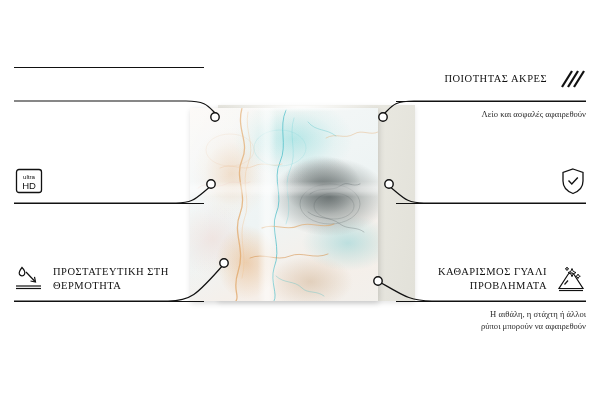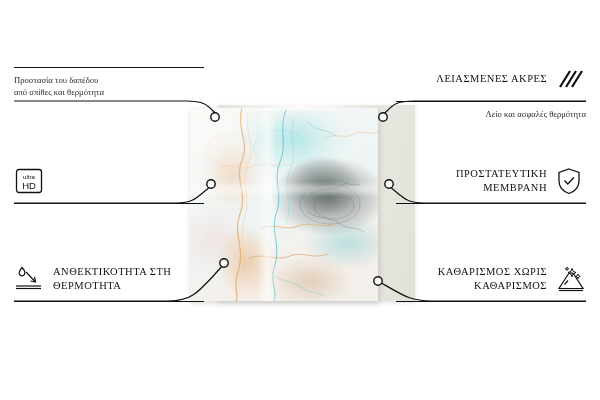--- a/index.html
+++ b/index.html
@@ -114,21 +114,21 @@
     line-height: 1.32;
     font-weight: 400;
     color: #111;
   }
   .feat-icon {
     flex: 0 0 auto;
     width: 30px;
     height: 30px;
     display: flex;
     align-items: center;
-    justify-content: flex-start;
+    justify-content: flex-end;
   }
   .feat-rule {
     height: 1px;
     background: #111;
     margin: 5px 0 6px 0;
   }
   .feat-desc {
     font-size: 8.6px;
     line-height: 1.45;
     color: #2b2b2b;
@@ -199,21 +199,20 @@
     <circle cx="211" cy="184" r="4.2"></circle>
     <circle cx="224" cy="263" r="4.2"></circle>
     <circle cx="383" cy="117" r="4.2"></circle>
     <circle cx="389" cy="184" r="4.2"></circle>
     <circle cx="378" cy="281" r="4.2"></circle>
   </g>
 </svg>
 
 <div class="feature left" id="feature-heat-glass">
   <div class="feat-rule"></div>
-  <div class="feat-desc">Προστασία του δαπέδου<br>από σπίθες και θερμότητα</div>
 </div>
 
 <div class="feature left" id="feature-hd-print">
   <div class="feat-head">
     <span class="feat-icon">
       <svg width="30" height="26" viewBox="0 0 30 26">
         <rect x="2.5" y="1.5" width="25" height="23" rx="2.5" fill="none" stroke="#111" stroke-width="1.3"></rect>
         <text x="15" y="11" text-anchor="middle" font-family="Liberation Sans, sans-serif" font-size="6.2" fill="#111">ultra</text>
         <text x="15" y="21" text-anchor="middle" font-family="Liberation Sans, sans-serif" font-size="9.5" fill="#111">HD</text>
       </svg>
@@ -226,61 +225,61 @@
   <div class="feat-head">
     <span class="feat-icon">
       <svg width="30" height="28" viewBox="0 0 30 28" fill="none" stroke="#111" stroke-width="1.2">
         <path d="M8,2.5 C10.5,5 11.5,7 10.5,9.2 C9.6,11.2 6.6,11.4 5.5,9.4 C4.6,7.8 5.5,5.6 8,2.5 Z"></path>
         <path d="M12,7 L21,16.5"></path>
         <path d="M16.5,16 L21.5,17 L20.5,11.8"></path>
         <path d="M2,21 H27"></path>
         <path d="M2,23.5 H27"></path>
       </svg>
     </span>
-    <span class="feat-title">ΑΝΘΕΚΤΙΚΟΤΗΤΑ ΣΤΗ ΘΕΡΜΟΤΗΤΑ</span>
+    <span class="feat-title">ΠΡΟΣΤΑΤΕΥΤΙΚΗ ΣΤΗ ΘΕΡΜΟΤΗΤΑ</span>
   </div>
   <div class="feat-rule"></div>
 </div>
 
 <div class="feature right" id="feature-polished-edges">
   <div class="feat-head">
     <span class="feat-icon">
       <svg width="28" height="24" viewBox="0 0 28 24" fill="none" stroke="#111" stroke-width="2.2">
         <path d="M4,20 L14,4"></path>
         <path d="M10,20 L20,4"></path>
         <path d="M16,20 L26,4"></path>
       </svg>
     </span>
-    <span class="feat-title">ΛΕΙΑΣΜΕΝΕΣ ΑΚΡΕΣ</span>
-  </div>
-  <div class="feat-rule"></div>
-  <div class="feat-desc">Λείο και ασφαλές θερμότητα</div>
+    <span class="feat-title">ΠΟΙΟΤΗΤΑΣ ΑΚΡΕΣ</span>
+  </div>
+  <div class="feat-rule"></div>
+  <div class="feat-desc">Λείο και ασφαλές αφαιρεθούν</div>
 </div>
 
 <div class="feature right" id="feature-protective-film">
   <div class="feat-head">
     <span class="feat-icon">
       <svg width="26" height="28" viewBox="0 0 26 28" fill="none" stroke="#111" stroke-width="1.3">
         <path d="M13,2 L23,5.5 V14 C23,20 18.5,24.5 13,26.5 C7.5,24.5 3,20 3,14 V5.5 Z"></path>
         <path d="M8.5,13.5 L11.8,17 L17.8,10.5" stroke-width="1.4"></path>
       </svg>
     </span>
-    <span class="feat-title">ΠΡΟΣΤΑΤΕΥΤΙΚΗ ΜΕΜΒΡΑΝΗ</span>
   </div>
   <div class="feat-rule"></div>
 </div>
 
 <div class="feature right" id="feature-easy-clean">
   <div class="feat-head">
     <span class="feat-icon">
       <svg width="30" height="28" viewBox="0 0 30 28" fill="none" stroke="#111" stroke-width="1.2">
         <path d="M3,23.5 H27 L18,9.5 C16.5,7.2 13.5,7.2 12,9.5 Z"></path>
         <path d="M3,25.5 H27"></path>
         <path d="M8.5,19.5 L12,15.5"></path>
         <path d="M16,3.5 L17.2,6.4 L20,7.6 L17.2,8.8 L16,11.7 L14.8,8.8 L12,7.6 L14.8,6.4 Z" stroke-width="1.0"></path>
         <path d="M22,9 L22.7,10.6 L24.3,11.3 L22.7,12 L22,13.6 L21.3,12 L19.7,11.3 L21.3,10.6 Z" stroke-width="0.9"></path>
         <path d="M11,2 L11.5,3.3 L12.8,3.8 L11.5,4.3 L11,5.6 L10.5,4.3 L9.2,3.8 L10.5,3.3 Z" stroke-width="0.9"></path>
       </svg>
     </span>
-    <span class="feat-title">ΚΑΘΑΡΙΣΜΟΣ ΧΩΡΙΣ ΚΑΘΑΡΙΣΜΟΣ</span>
-  </div>
-  <div class="feat-rule"></div>
+    <span class="feat-title">ΚΑΘΑΡΙΣΜΟΣ ΓΥΑΛΙ ΠΡΟΒΛΗΜΑΤΑ</span>
+  </div>
+  <div class="feat-rule"></div>
+  <div class="feat-desc">Η αιθάλη, η στάχτη ή άλλοι<br>ρύποι μπορούν να αφαιρεθούν</div>
 </div>
 
 </body></html>

